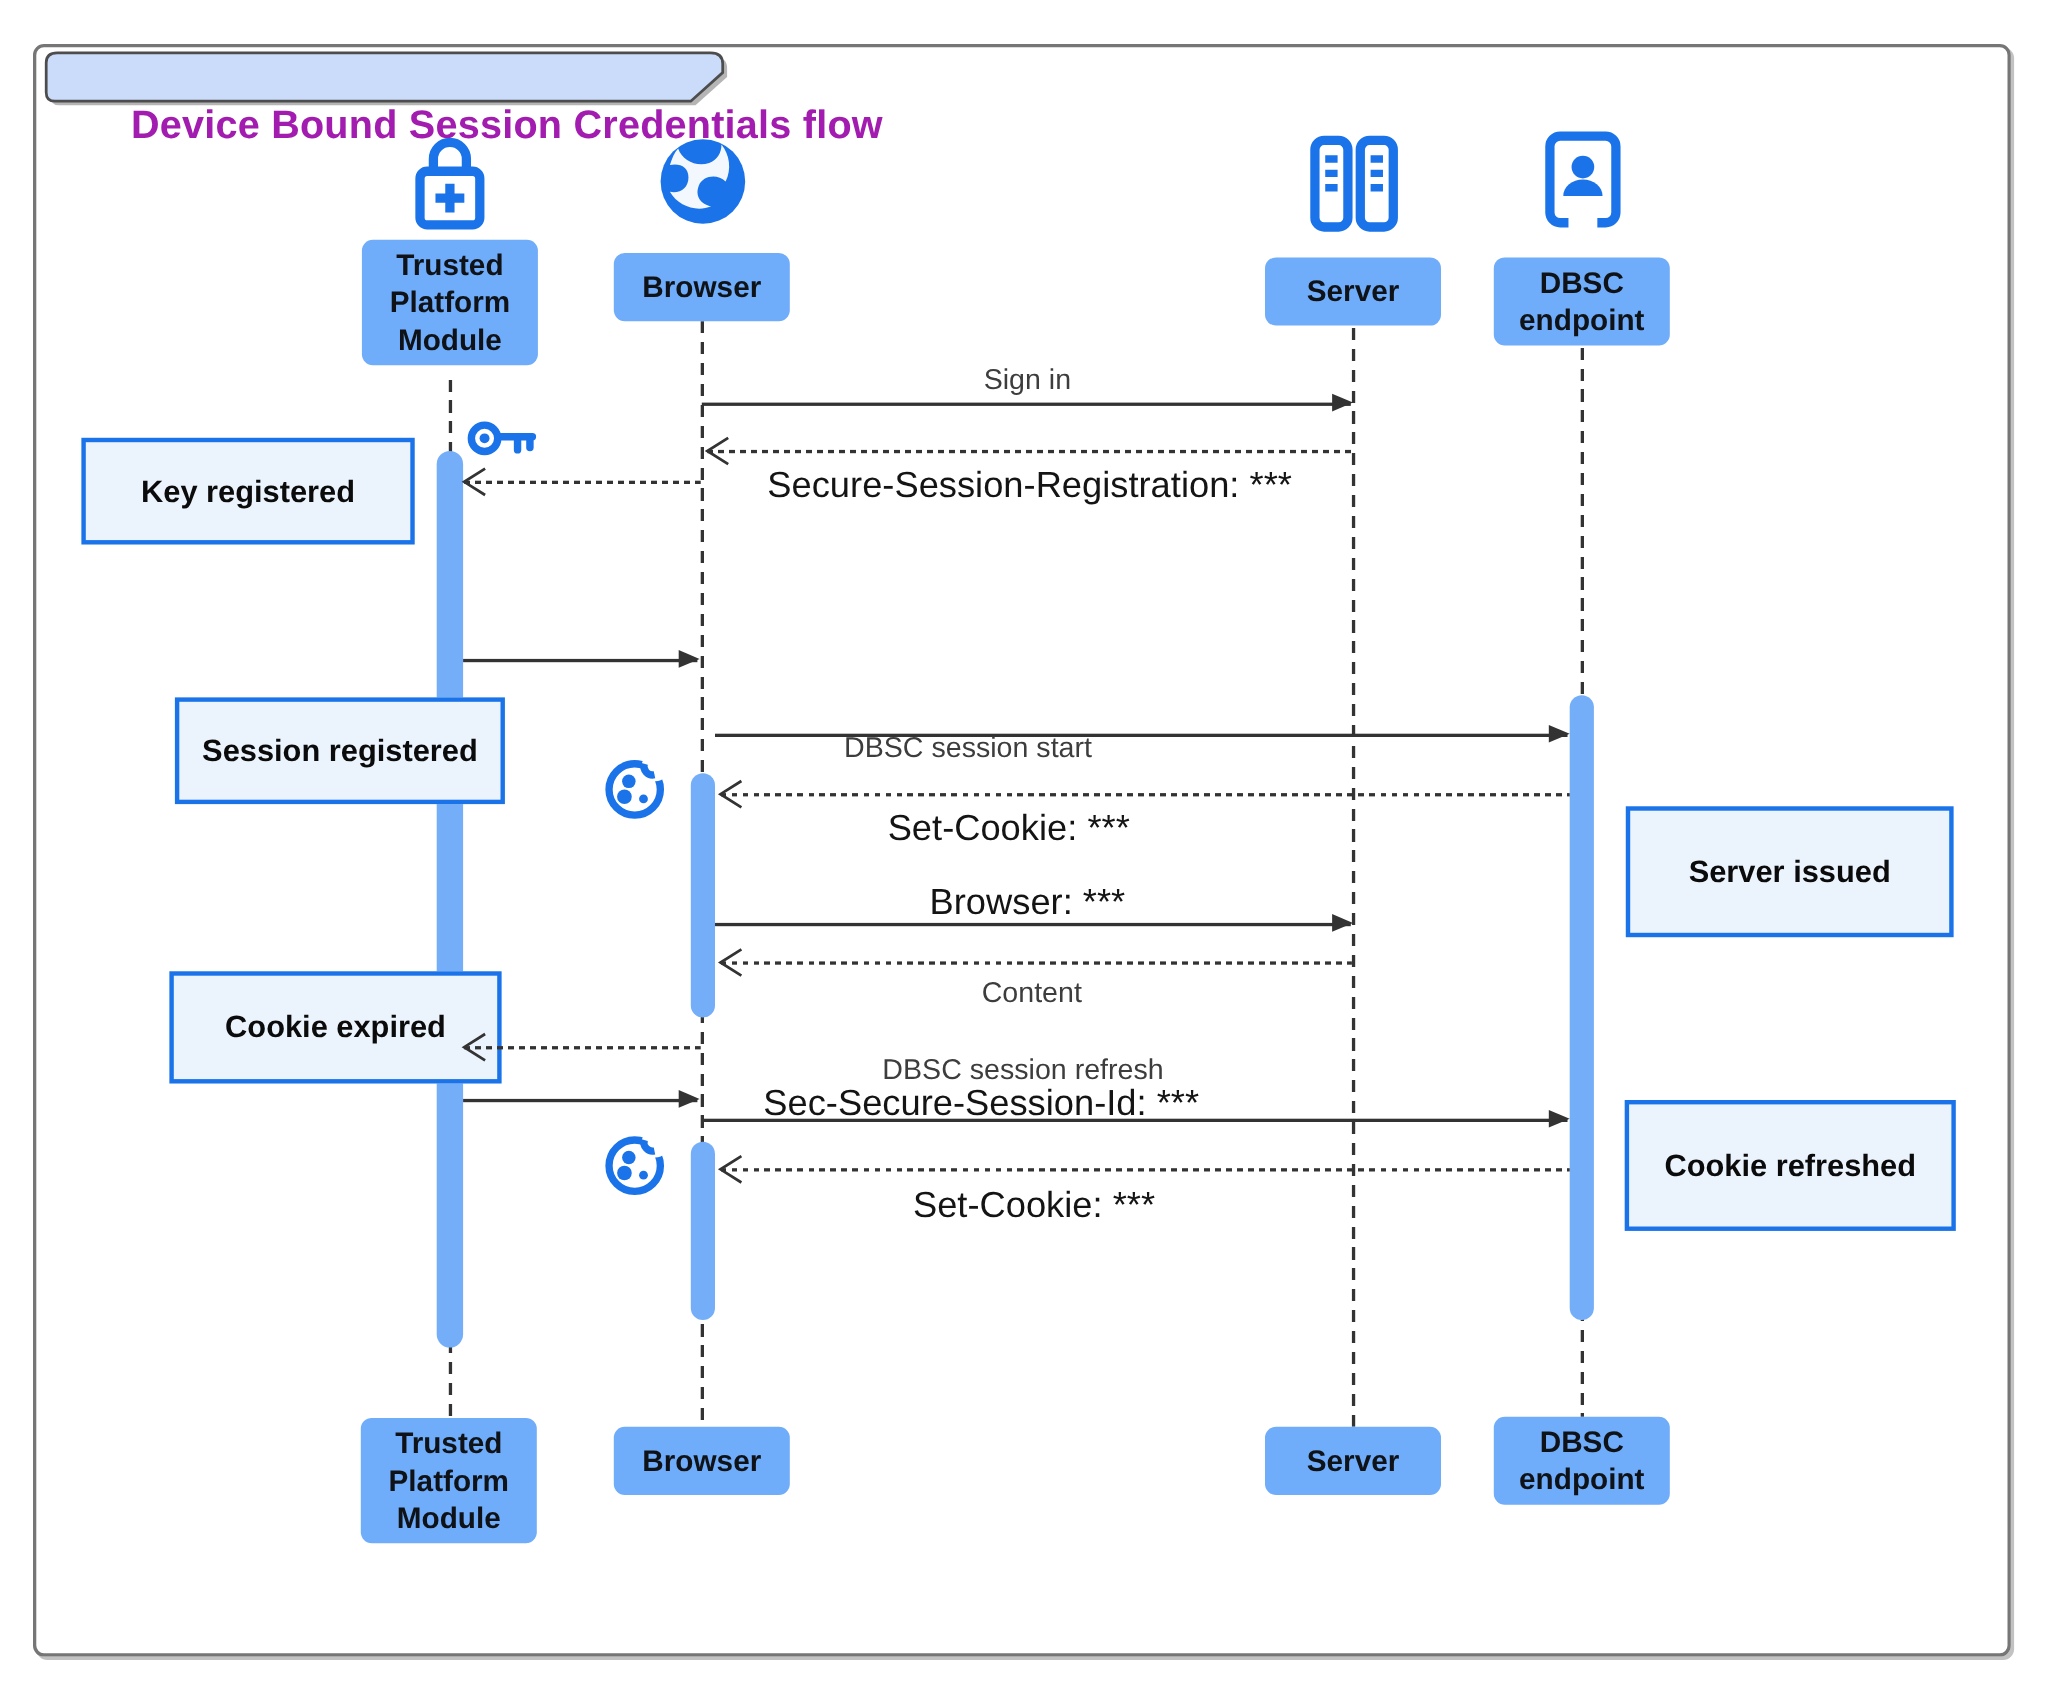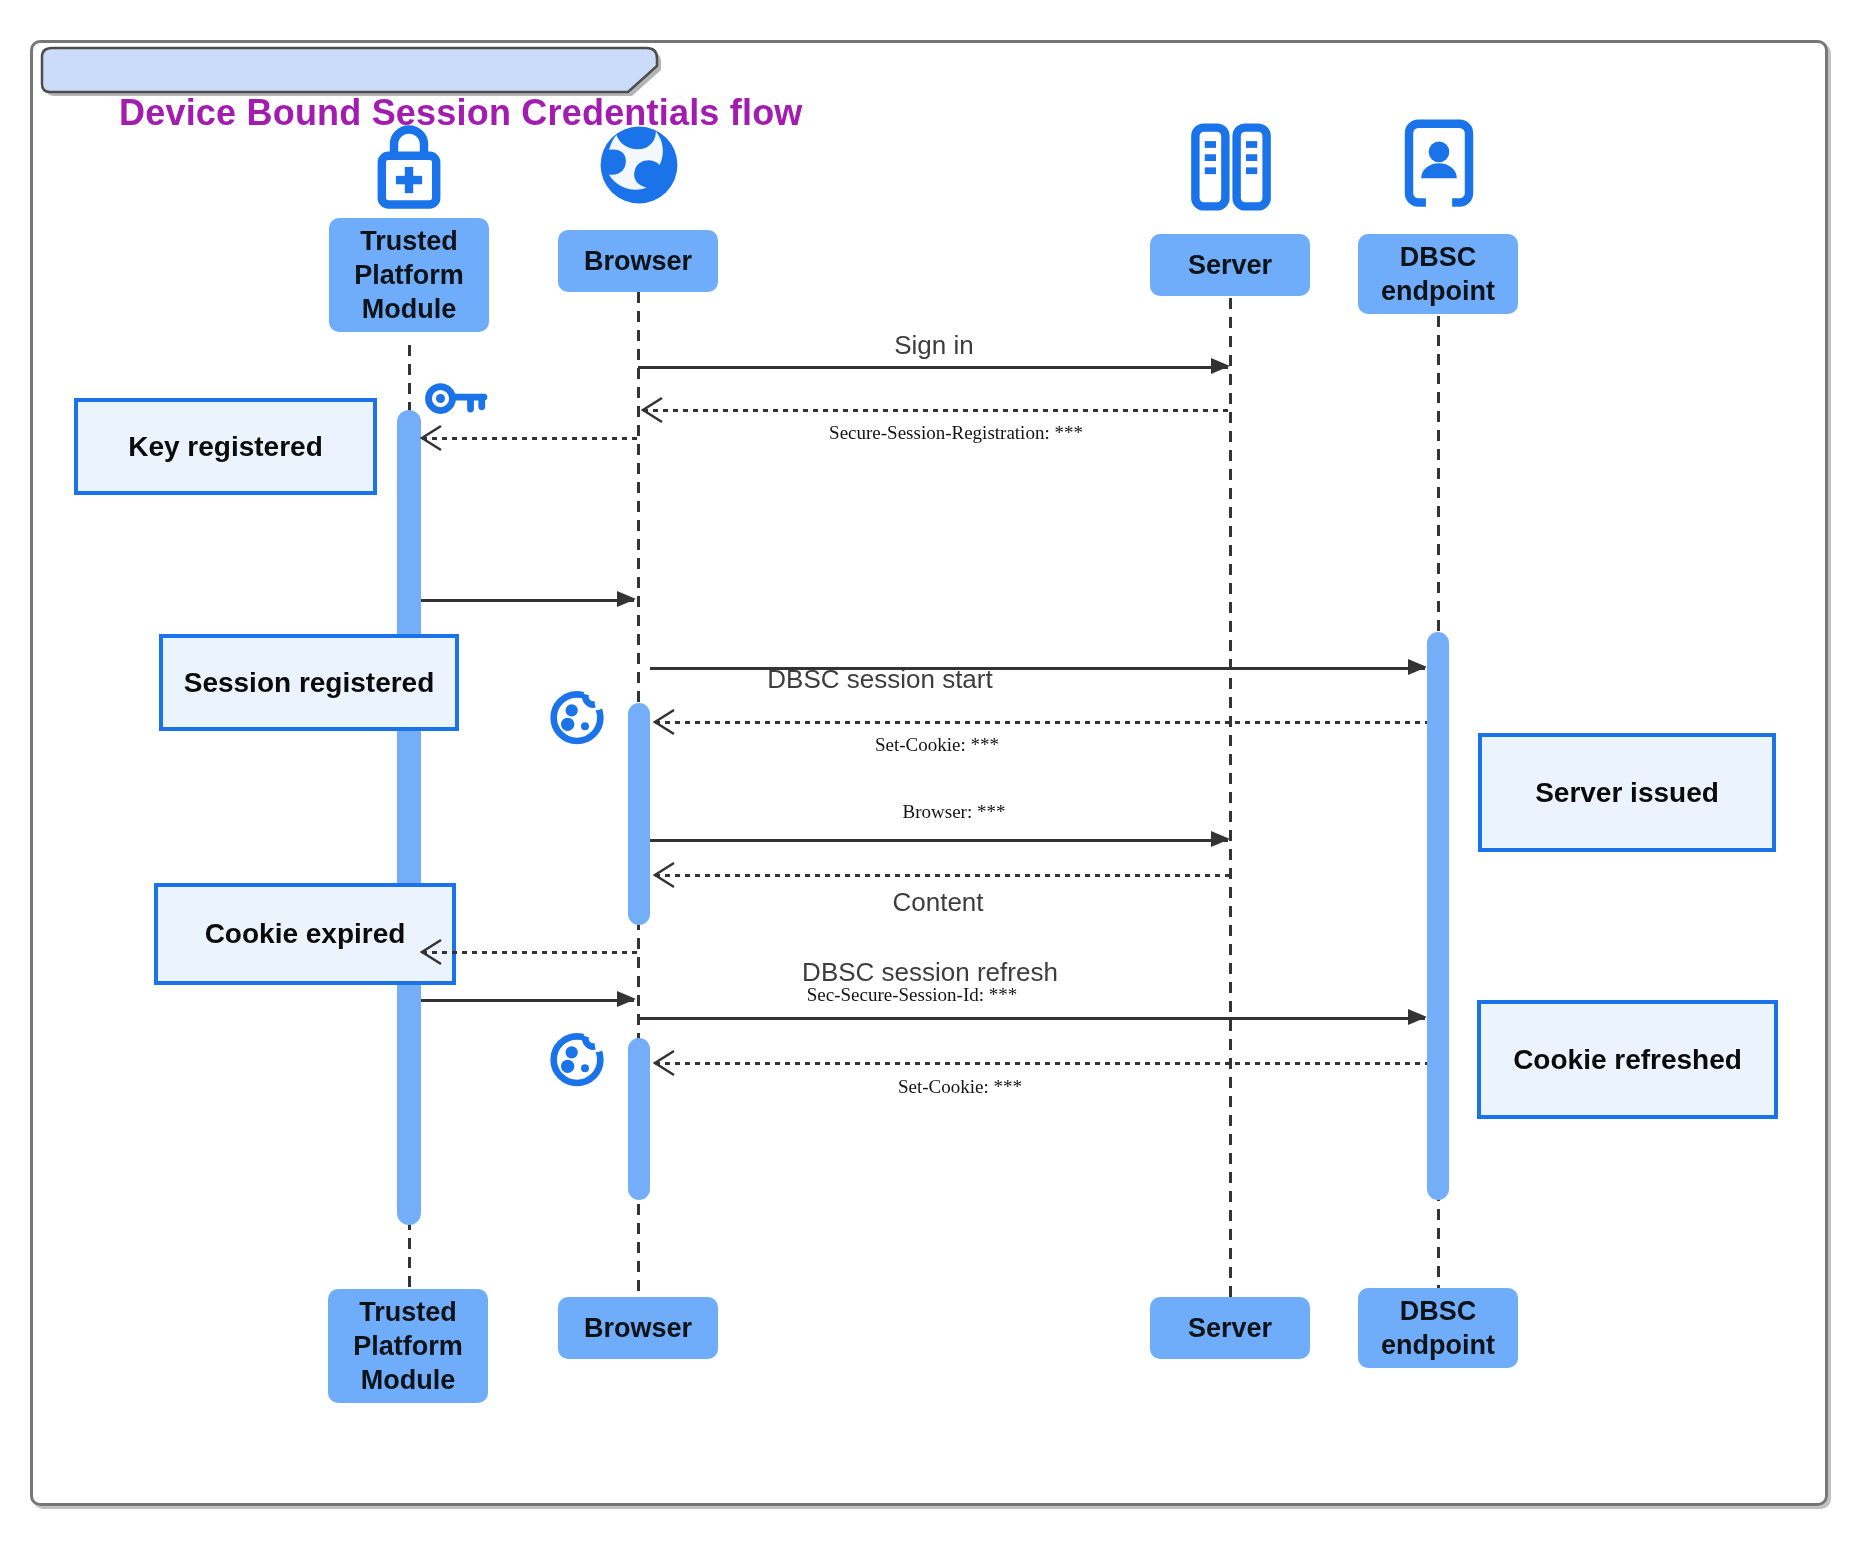--- a/index.html
+++ b/index.html
@@ -38,21 +38,21 @@
   .line{position:absolute;left:0;right:0;top:-1px;height:2.5px;}
   .line.solid{background:#333;}
   .line.dashed{background:repeating-linear-gradient(90deg,#333 0 5px,transparent 5px 10px);}
   .head-solid{position:absolute;right:-2px;top:-9px;width:0;height:0;
               border-style:solid;border-width:8px 0 8px 19px;
               border-color:transparent transparent transparent #333;}
   .head-open{position:absolute;left:-3px;top:-16px;}
 
   .mlabel{position:absolute;transform:translateX(-50%);white-space:nowrap;}
   .mlabel.sans{font-size:26px;color:#3d3d3d;}
-  .mlabel.mono{font-family:Liberation Serif, serif;font-size:19px;color:#141414;margin-left:20px;}
+  .mlabel.mono{font-family:Liberation Sans, sans-serif;font-size:33px;color:#141414;}
 
   .icon{position:absolute;}
 </style>
 </head>
 <body>
 
 <div id="canvas">
 
   <div class="frame"></div>
 

